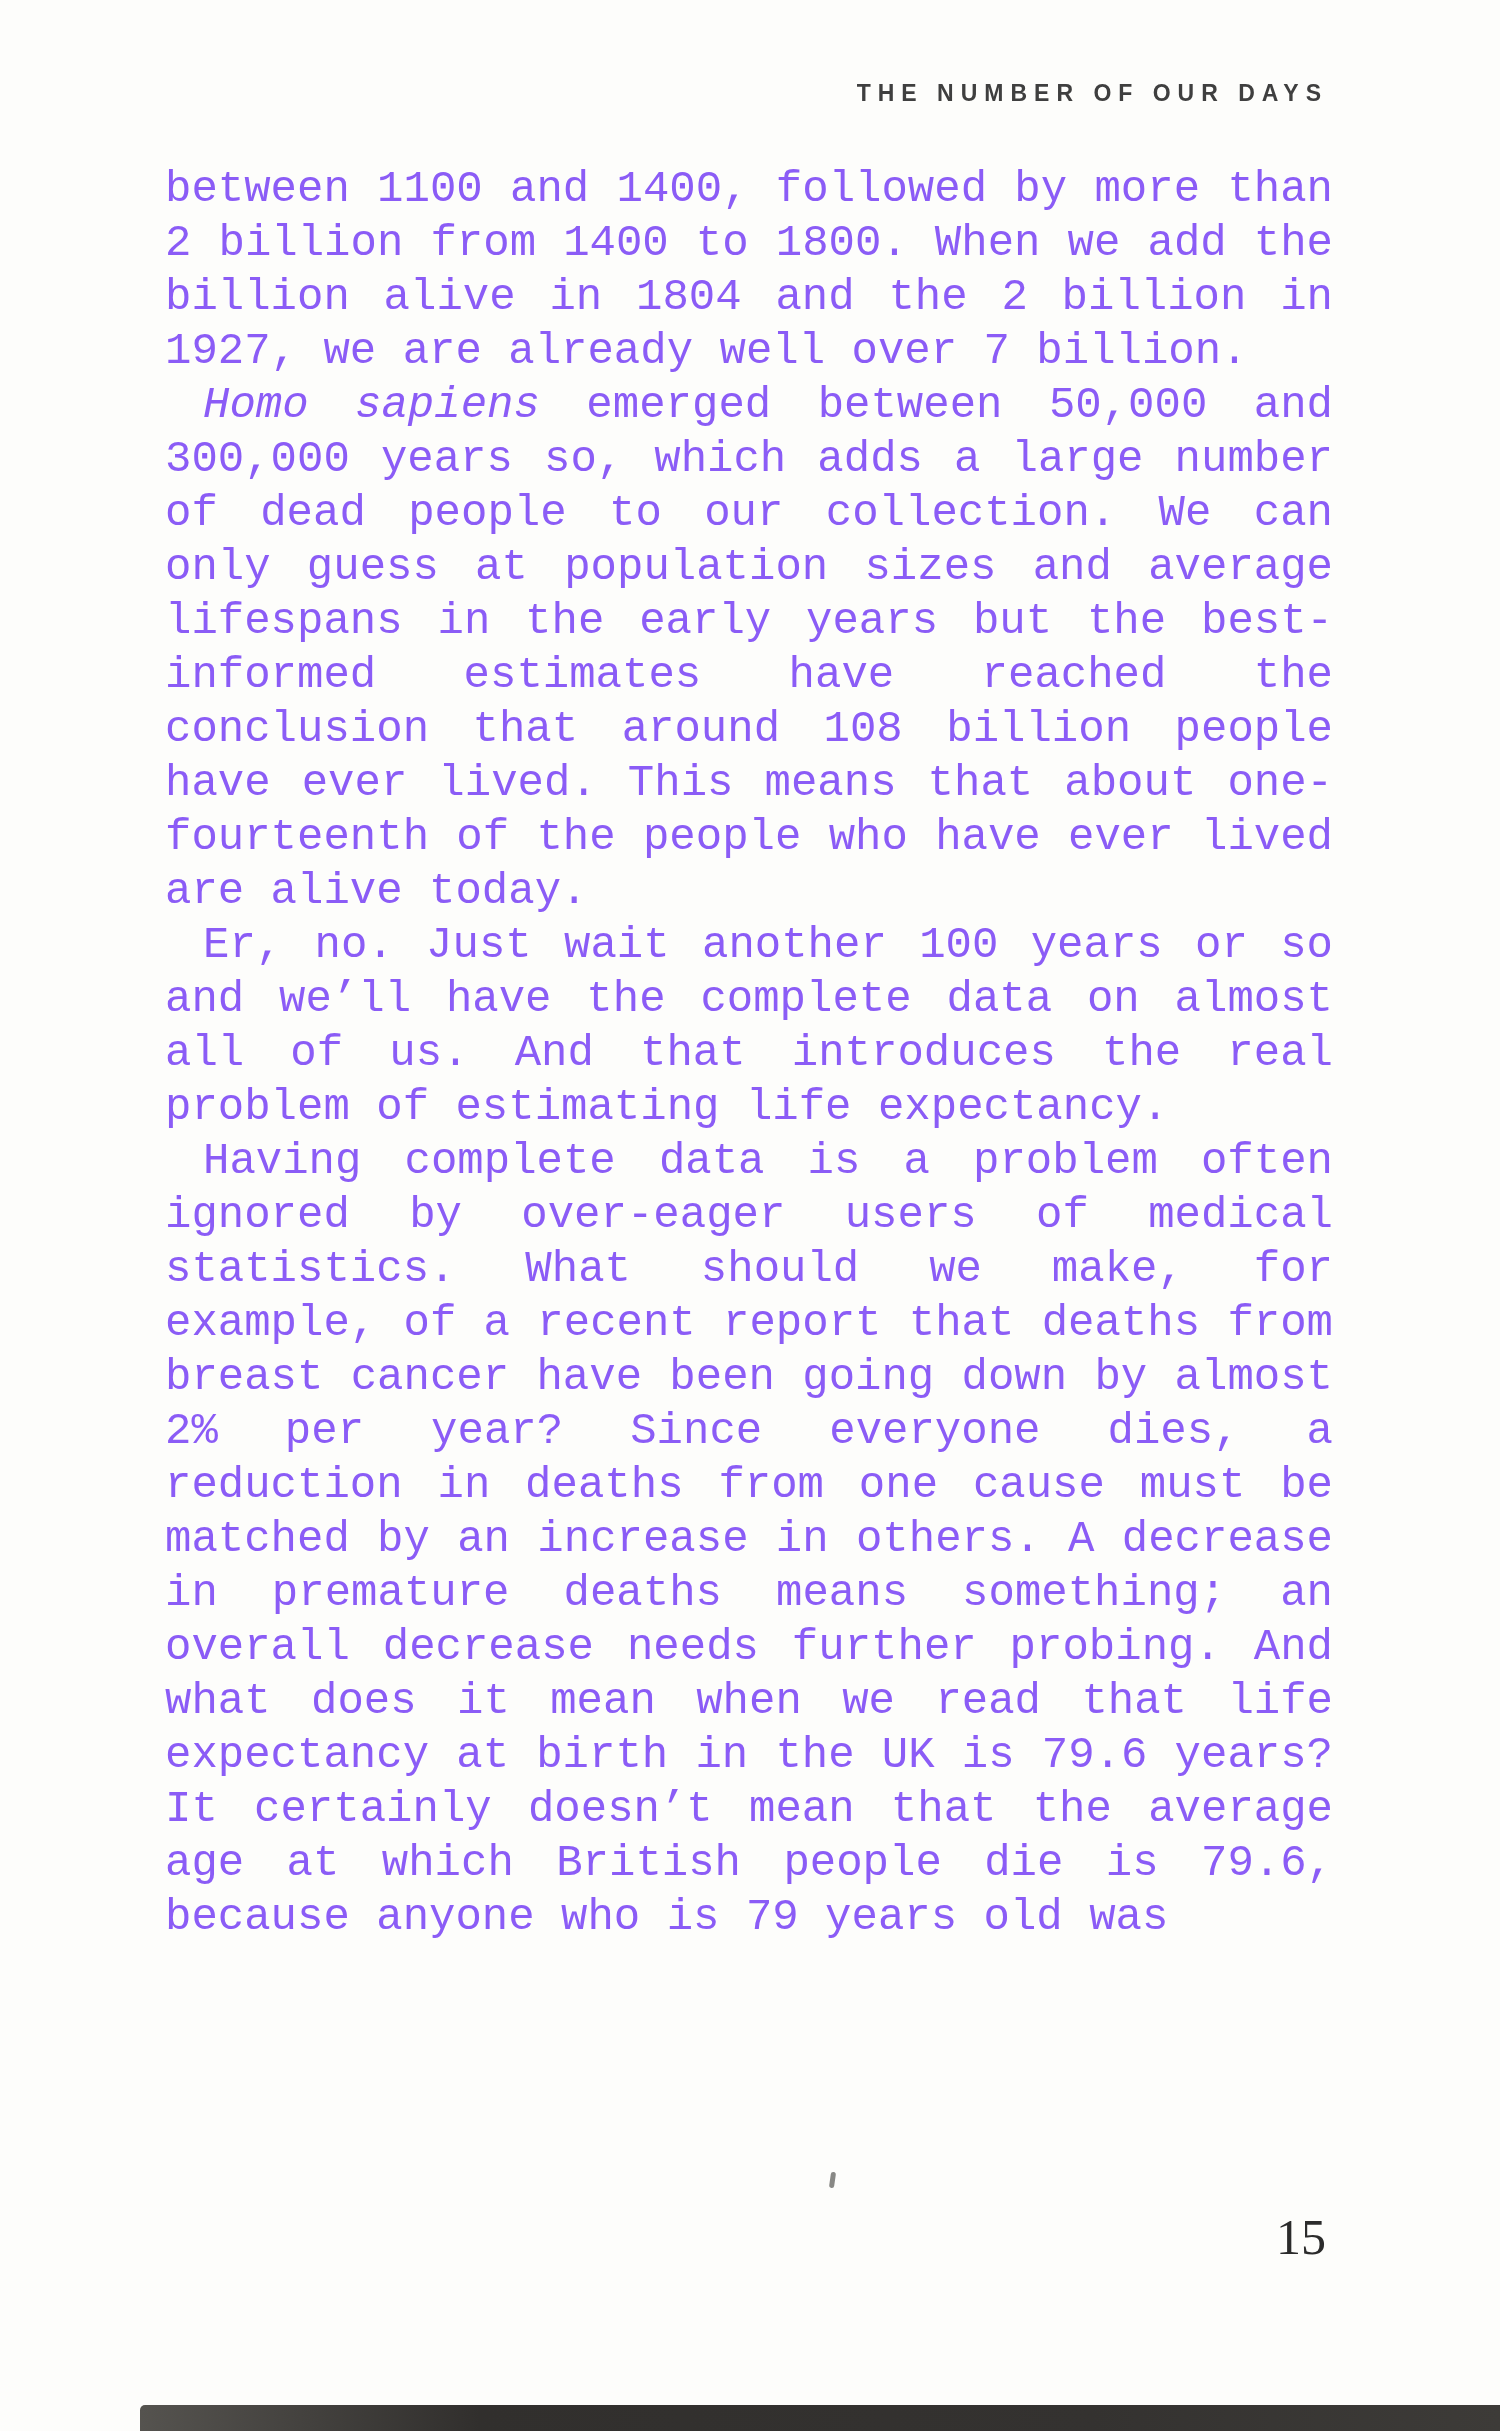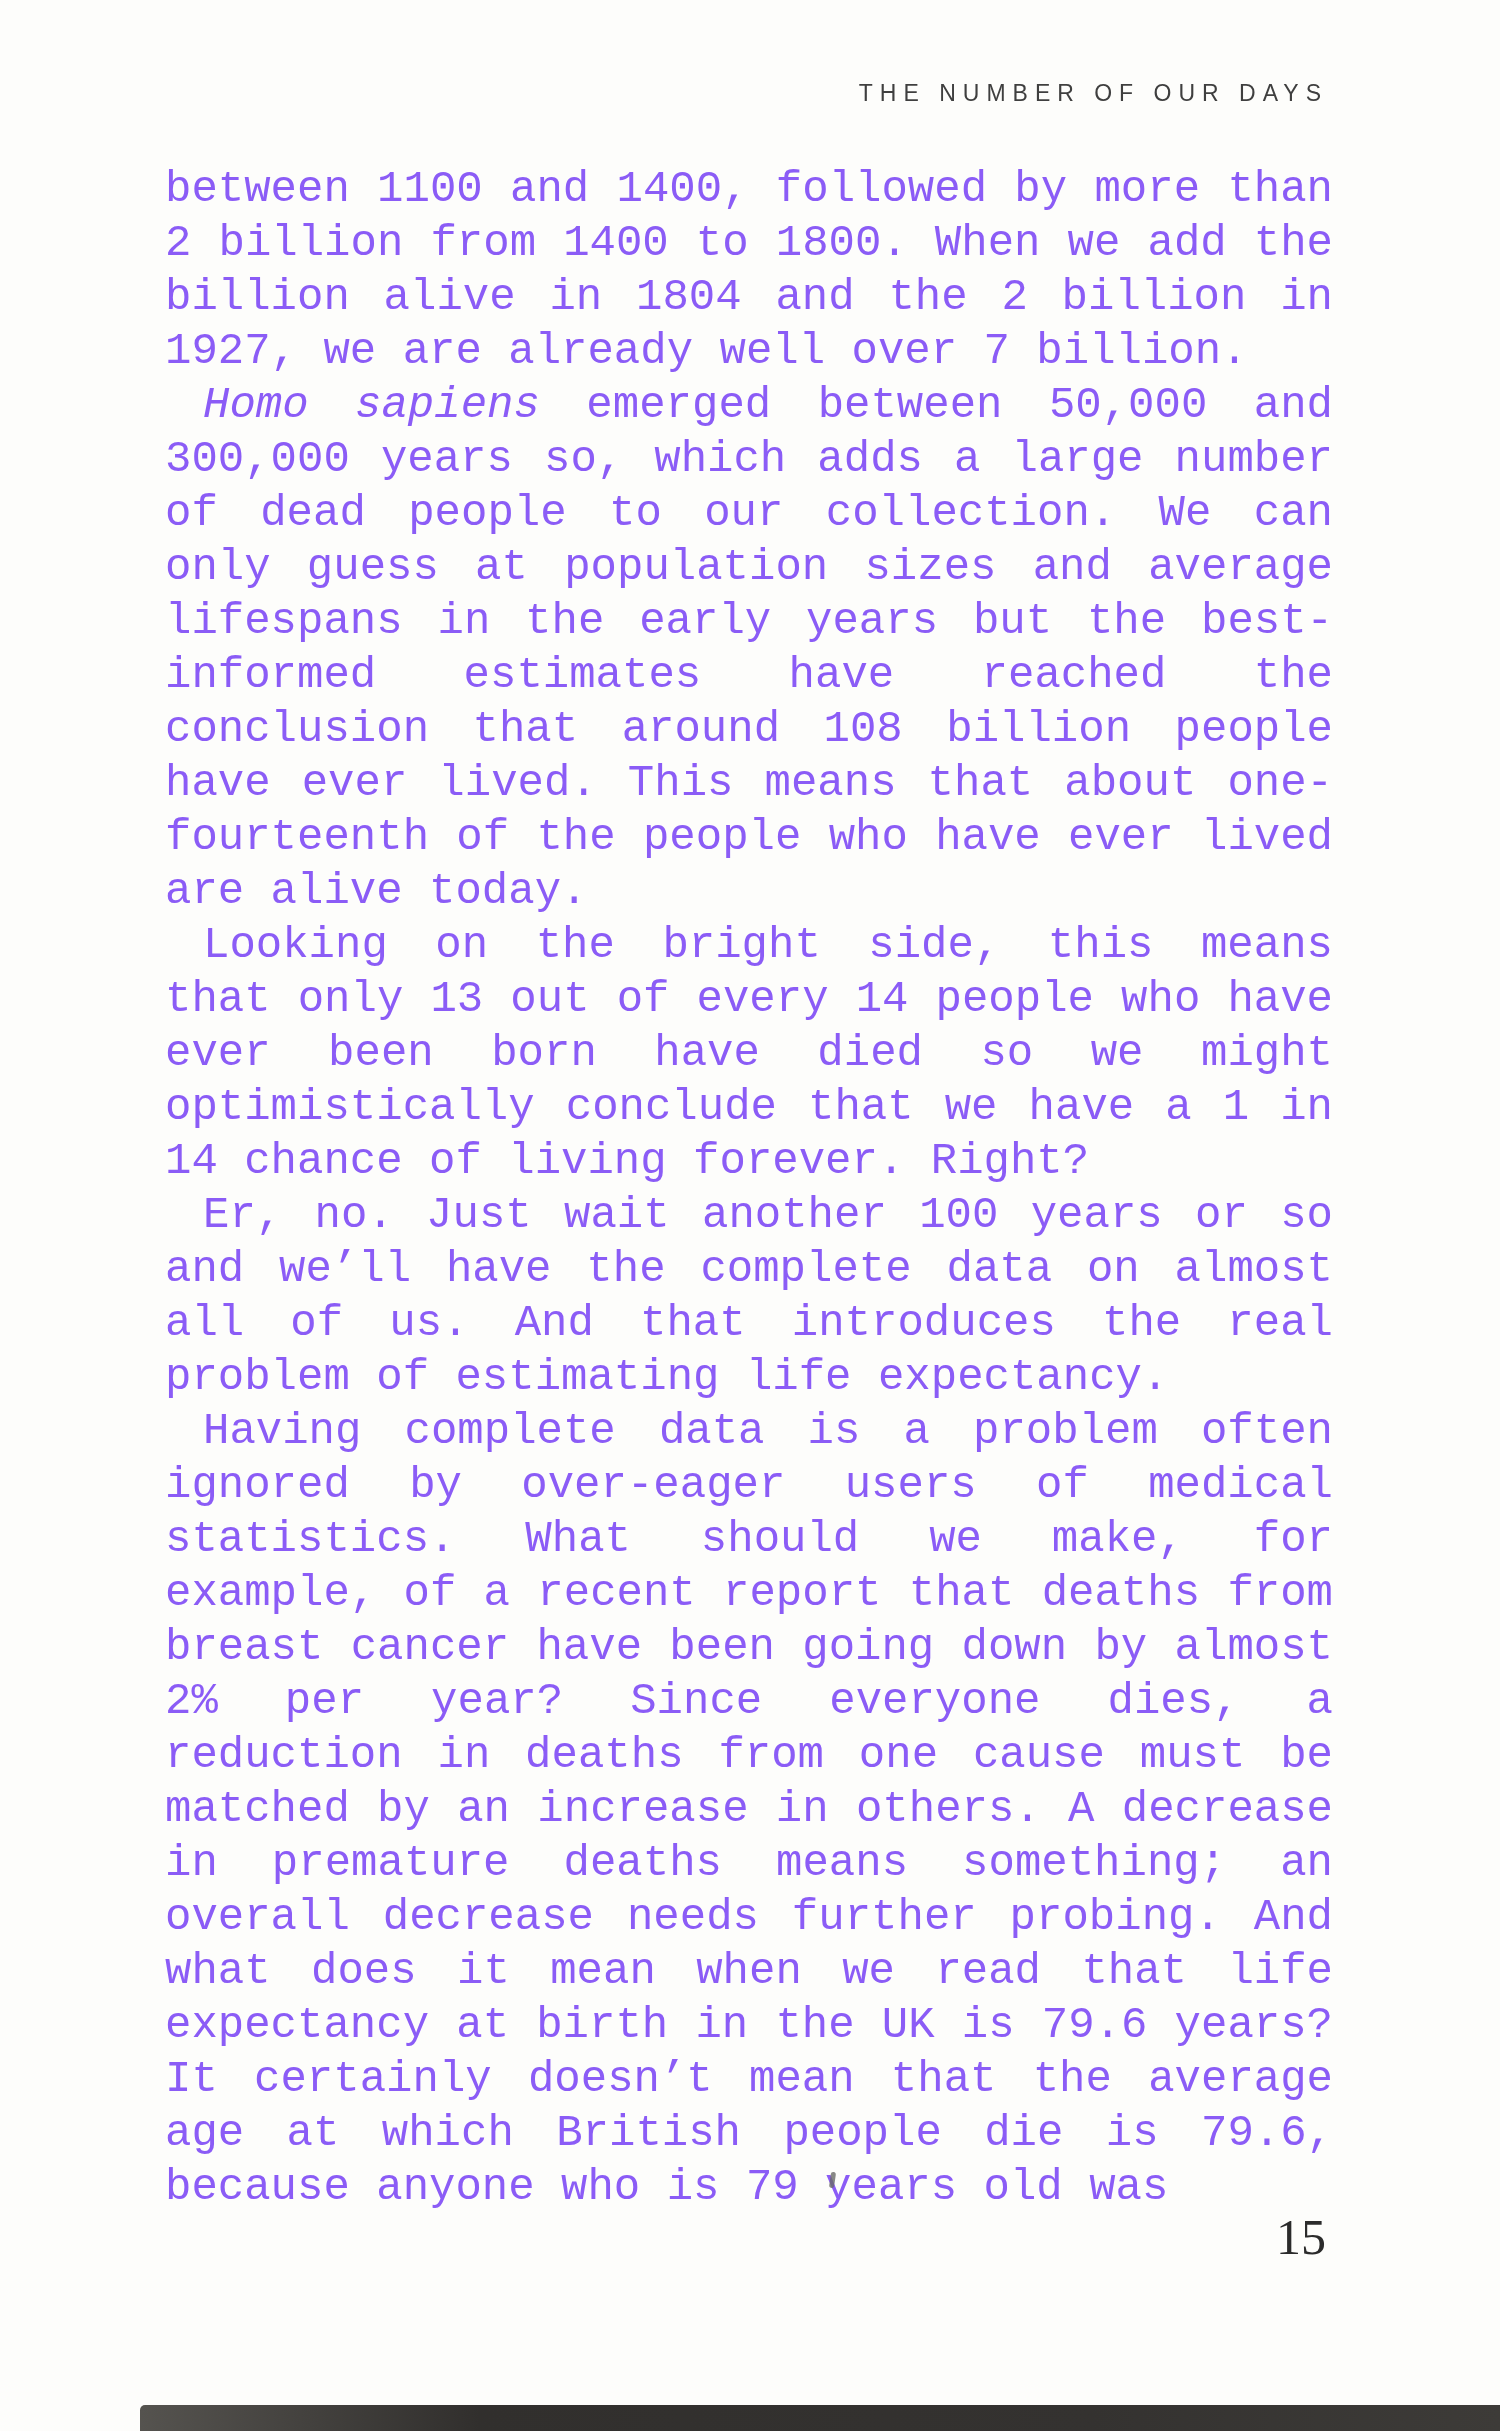--- a/index.html
+++ b/index.html
@@ -18,21 +18,21 @@
   .page {
     position: absolute;
     inset: 0;
   }
   .running-header {
     position: absolute;
     top: 80px;
     right: 172px;
     font-family: "Liberation Sans", sans-serif;
     font-size: 23px;
-    font-weight: 400;
+    font-weight: 700;
     letter-spacing: 7px;
     color: #3f3f3f;
     white-space: nowrap;
   }
   .text-block {
     position: absolute;
     top: 162px;
     left: 165px;
     width: 1168px;
     font-size: 44px;
@@ -83,21 +83,20 @@
 </head>
 <body>
 
 <div class="page">
 
   <div class="running-header">THE NUMBER OF OUR DAYS</div>
 
   <div class="text-block">
       <p class="para"><span>between 1100 and 1400, followed by more than 2 billion from 1400 to 1800. When we add the billion alive in 1804 and the 2 billion in 1927, we are already well over 7 billion.</span></p>
       <p class="para indent"><span class="italic">Homo sapiens</span><span> emerged between 50,000 and 300,000 years so, which adds a large number of dead people to our collection. We can only guess at population sizes and average lifespans in the early years but the best-informed estimates have reached the conclusion that around 108 billion people have ever lived. This means that about one-fourteenth of the people who have ever lived are alive today.</span></p>
-      <p class="para indent"><span>Looking on the bright side, this means that only 13 out of every 14 people who have ever been born have died so we might optimistically conclude that we have a 1 in 14 chance of living forever. Right?</span></p>
       <p class="para indent"><span>Er, no. Just wait another 100 years or so and we’ll have the complete data on almost all of us. And that introduces the real problem of estimating life expectancy.</span></p>
       <p class="para indent"><span>Having complete data is a problem often ignored by over-eager users of medical statistics. What should we make, for example, of a recent report that deaths from breast cancer have been going down by almost 2% per year? Since everyone dies, a reduction in deaths from one cause must be matched by an increase in others. A decrease in premature deaths means something; an overall decrease needs further probing. And what does it mean when we read that life expectancy at birth in the UK is 79.6 years? It certainly doesn’t mean that the average age at which British people die is 79.6, because anyone who is 79 years old was</span></p>
     </div>
 
   <div class="page-number">15</div>
 
   <div class="scan-artifact"></div>
 
   <div class="scan-edge"></div>
 

